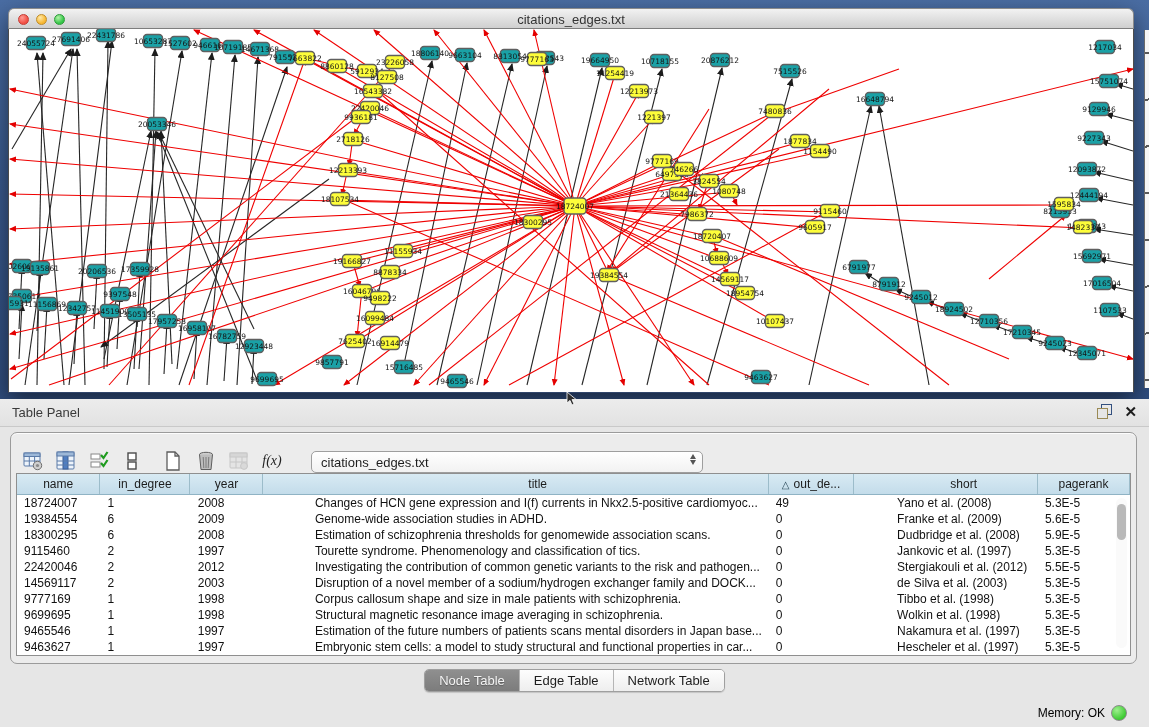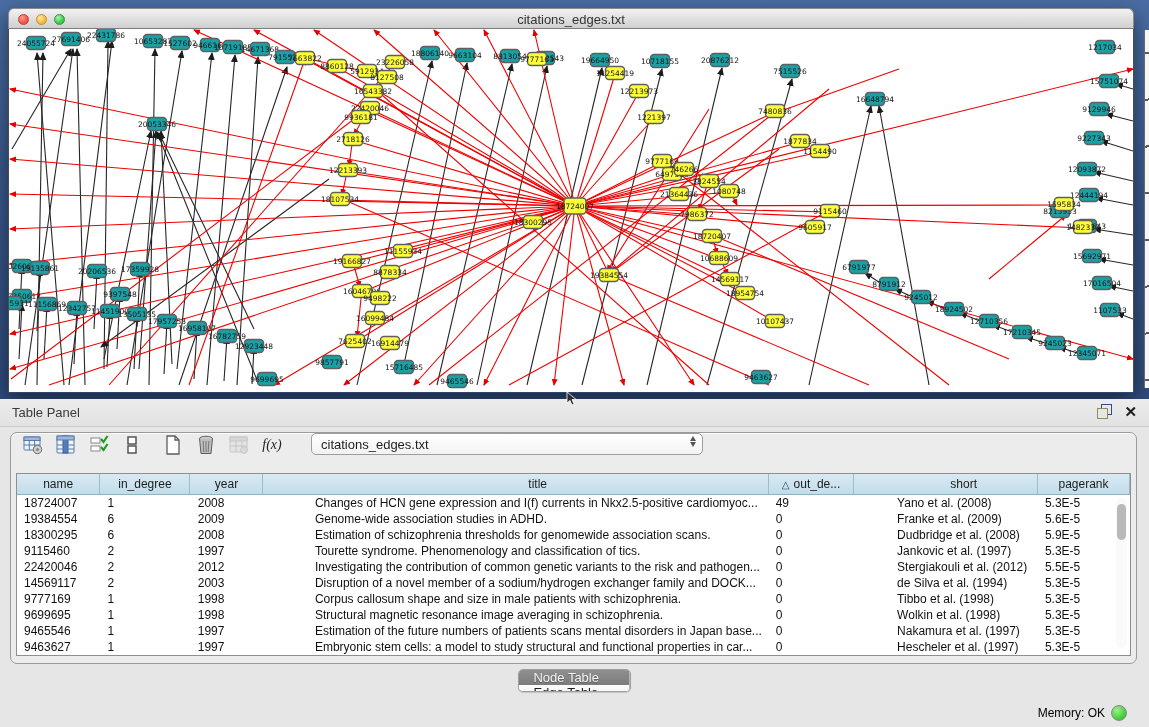--- a/index.html
+++ b/index.html
@@ -32,21 +32,21 @@
                   background:linear-gradient(#ececec,#e2e2e2);}
   .panel-title{position:absolute;left:12px;top:6px;font-size:13px;color:#3a3a3a;}
   .panel-btns{position:absolute;right:12px;top:5px;display:flex;gap:12px;align-items:center;}
   .float-ic{position:relative;width:15px;height:15px;}
   .float-ic .back{position:absolute;left:4px;top:0;width:9px;height:9px;border:1px solid #33507f;background:transparent;}
   .float-ic .front{position:absolute;left:0;top:4px;width:9px;height:9px;border:1px solid #9a8a55;background:#e6e6e6;}
   .close-ic{font-size:15px;font-weight:bold;color:#1c1c1c;line-height:15px;}
   .panel-container{position:absolute;left:10px;top:33px;width:1127px;height:232px;box-sizing:border-box;
                    background:#ececec;border:1px solid #9b9b9b;border-radius:7px;
                    box-shadow:inset 0 1px 0 #fdfdfd;}
-  .toolbar{position:relative;height:40px;display:flex;align-items:flex-start;gap:9px;padding-left:10px;}
+  .toolbar{position:relative;height:40px;display:flex;align-items:flex-end;gap:9px;padding-left:10px;}
   .tb-ic{width:24px;height:24px;display:flex;align-items:center;justify-content:center;}
   .fx{font-family:"Liberation Serif",serif;font-style:italic;font-size:14px;color:#222;}
   .combo{position:relative;margin-left:18px;width:392px;height:22px;background:linear-gradient(#ffffff,#f2f2f2);
          border:1px solid #9e9e9e;border-radius:5px;box-sizing:border-box;}
   .combo-text{position:absolute;left:9px;top:3px;font-size:13px;color:#1e1e1e;}
   .combo-arrows{position:absolute;right:6px;top:2px;display:flex;flex-direction:column;gap:1px;align-items:center;}
   .arr{width:0;height:0;border-left:3.5px solid transparent;border-right:3.5px solid transparent;}
   .arr.up{border-bottom:5px solid #555;}
   .arr.down{border-top:5px solid #555;}
   
@@ -59,21 +59,21 @@
   .sortmark{font-size:10px;color:#2c4a5a;}
   .trow{display:flex;height:16px;background:#fff;}
   .td{box-sizing:border-box;padding-left:7px;font-size:12px;color:#111;line-height:16px;
       overflow:hidden;white-space:nowrap;}
   .c0{width:88px;} .c1{width:95px;} .c2{width:77px;} .c3{width:487px;margin-left:44px;} .c4{width:90px;} .c5{width:156px;margin-left:36px;} .c6{width:97px;}
   .vscroll{position:absolute;right:3px;top:24px;width:11px;height:150px;background:#fafafa;border-radius:6px;}
   .vthumb{position:absolute;left:1px;top:6px;width:9px;height:36px;background:#b9b9b9;border-radius:5px;}
   
   .tabs-row{position:absolute;left:0;top:270px;width:100%;display:flex;justify-content:center;}
   .seg{display:flex;height:21px;border:1px solid #9f9f9f;border-radius:5px;overflow:hidden;
-       background:#f6f6f6;box-shadow:0 1px 1px rgba(0,0,0,.15);flex-direction:column;}
+       background:#f6f6f6;box-shadow:0 1px 1px rgba(0,0,0,.15);}
   .seg .tab{padding:0 14px;font-size:13px;color:#1d1d1d;display:flex;align-items:center;
             border-right:1px solid #b5b5b5;background:linear-gradient(#fdfdfd,#eeeeee);}
   .seg .tab:last-child{border-right:none;}
   .seg .tab.active{background:linear-gradient(#8f8f8f,#7c7c7c);color:#f4f4f4;text-shadow:0 1px 1px rgba(0,0,0,.3);}
   
   .status-row{position:absolute;left:0;bottom:0;width:100%;height:29px;}
   .mem{position:absolute;right:44px;top:8px;font-size:12px;color:#000000;}
   .memdot{position:absolute;right:22px;top:7px;width:14px;height:14px;border-radius:50%;
           background:radial-gradient(circle at 35% 30%,#9ef08e,#3ecb33 70%);border:1px solid #8a8a8a;}
 </style>
@@ -827,21 +827,21 @@
               <div class="td c4">0</div>
               <div class="td c5">Stergiakouli et al. (2012)</div>
               <div class="td c6">5.5E-5</div>
             </div>
             <div class="trow">
               <div class="td c0">14569117</div>
               <div class="td c1">2</div>
               <div class="td c2">2003</div>
               <div class="td c3">Disruption of a novel member of a sodium/hydrogen exchanger family and DOCK...</div>
               <div class="td c4">0</div>
-              <div class="td c5">de Silva et al. (1994)</div>
+              <div class="td c5">de Silva et al. (2003)</div>
               <div class="td c6">5.3E-5</div>
             </div>
             <div class="trow">
               <div class="td c0">9777169</div>
               <div class="td c1">1</div>
               <div class="td c2">1998</div>
               <div class="td c3">Corpus callosum shape and size in male patients with schizophrenia.</div>
               <div class="td c4">0</div>
               <div class="td c5">Tibbo et al. (1998)</div>
               <div class="td c6">5.3E-5</div>

